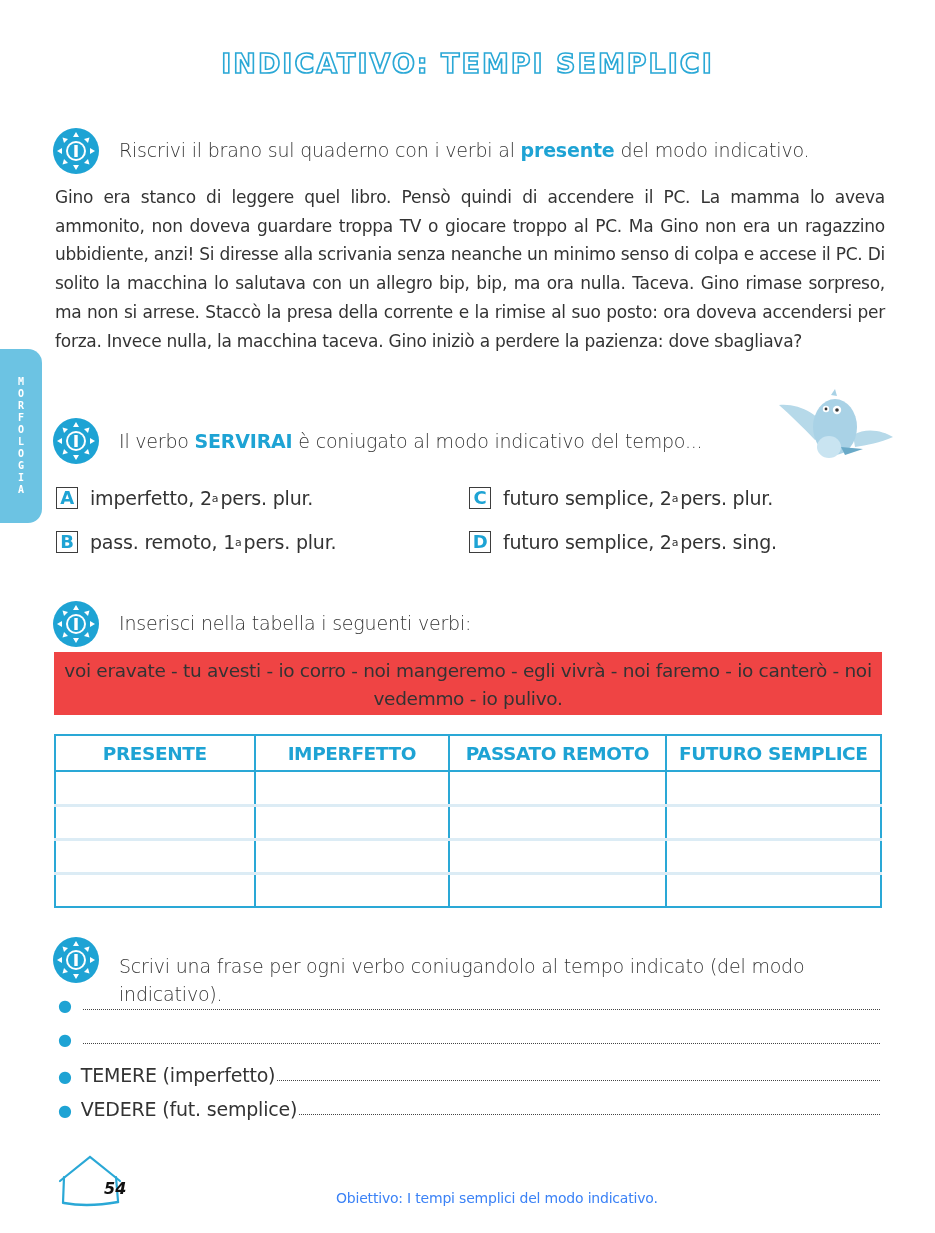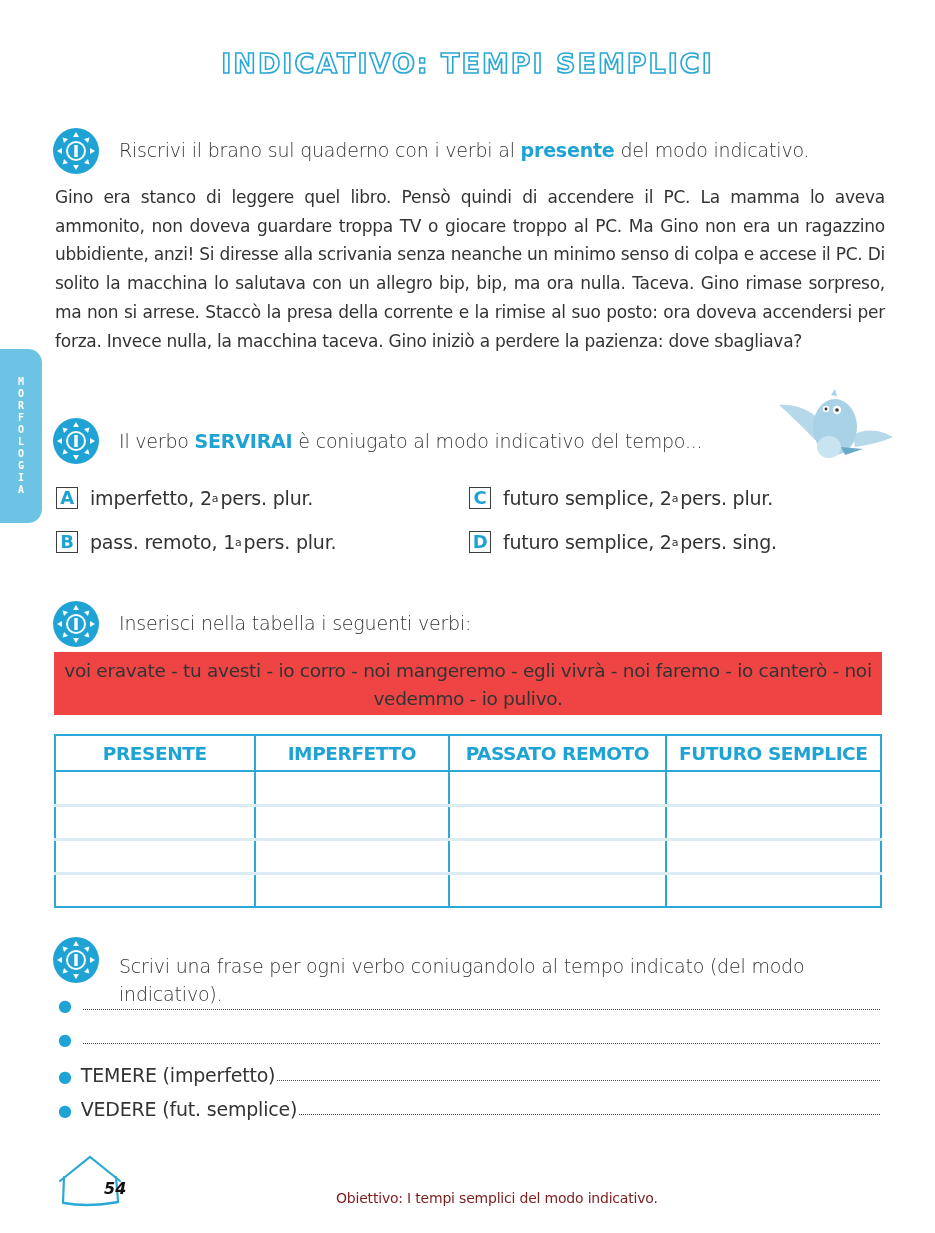--- a/index.html
+++ b/index.html
@@ -59,21 +59,21 @@
     border-bottom: 3px solid #dcecf5; height: 34px;
   }
   .tbl tr:last-child td { border-bottom: 2px solid #2aa8d6; }
 
   .bullet-row { position: absolute; left: 58px; width: 822px; display: flex; align-items: baseline; font-size: 19px; color: #333; letter-spacing: -0.2px; }
   .bullet { color: #1ea3d4; margin-right: 9px; font-size: 16px; }
   .dots { flex: 1; border-bottom: 1.5px dotted #444; margin-left: 2px; height: 1px; align-self: flex-end; margin-bottom: 5px; }
 
   .footer-house { position: absolute; left: 56px; top: 1153px; width: 70px; height: 54px; }
   .page-num { position: absolute; left: 80px; top: 1179px; font-weight: bold; font-style: italic; font-size: 16px; color: #111; margin-left: 24px; }
-  .objective { position: absolute; left: 336px; top: 1190px; font-size: 14px; color: #7f1d1d; letter-spacing: -0.2px; }
+  .objective { position: absolute; left: 336px; top: 1190px; font-size: 14px; color: #3b82f6; letter-spacing: -0.2px; }
 
   .bird { position: absolute; left: 775px; top: 385px; width: 125px; height: 85px; }
 </style>
 </head>
 <body>
 
 <h1 class="title">INDICATIVO: TEMPI SEMPLICI</h1>
 
 <div class="side-tab">
   <div id="side-letters">

